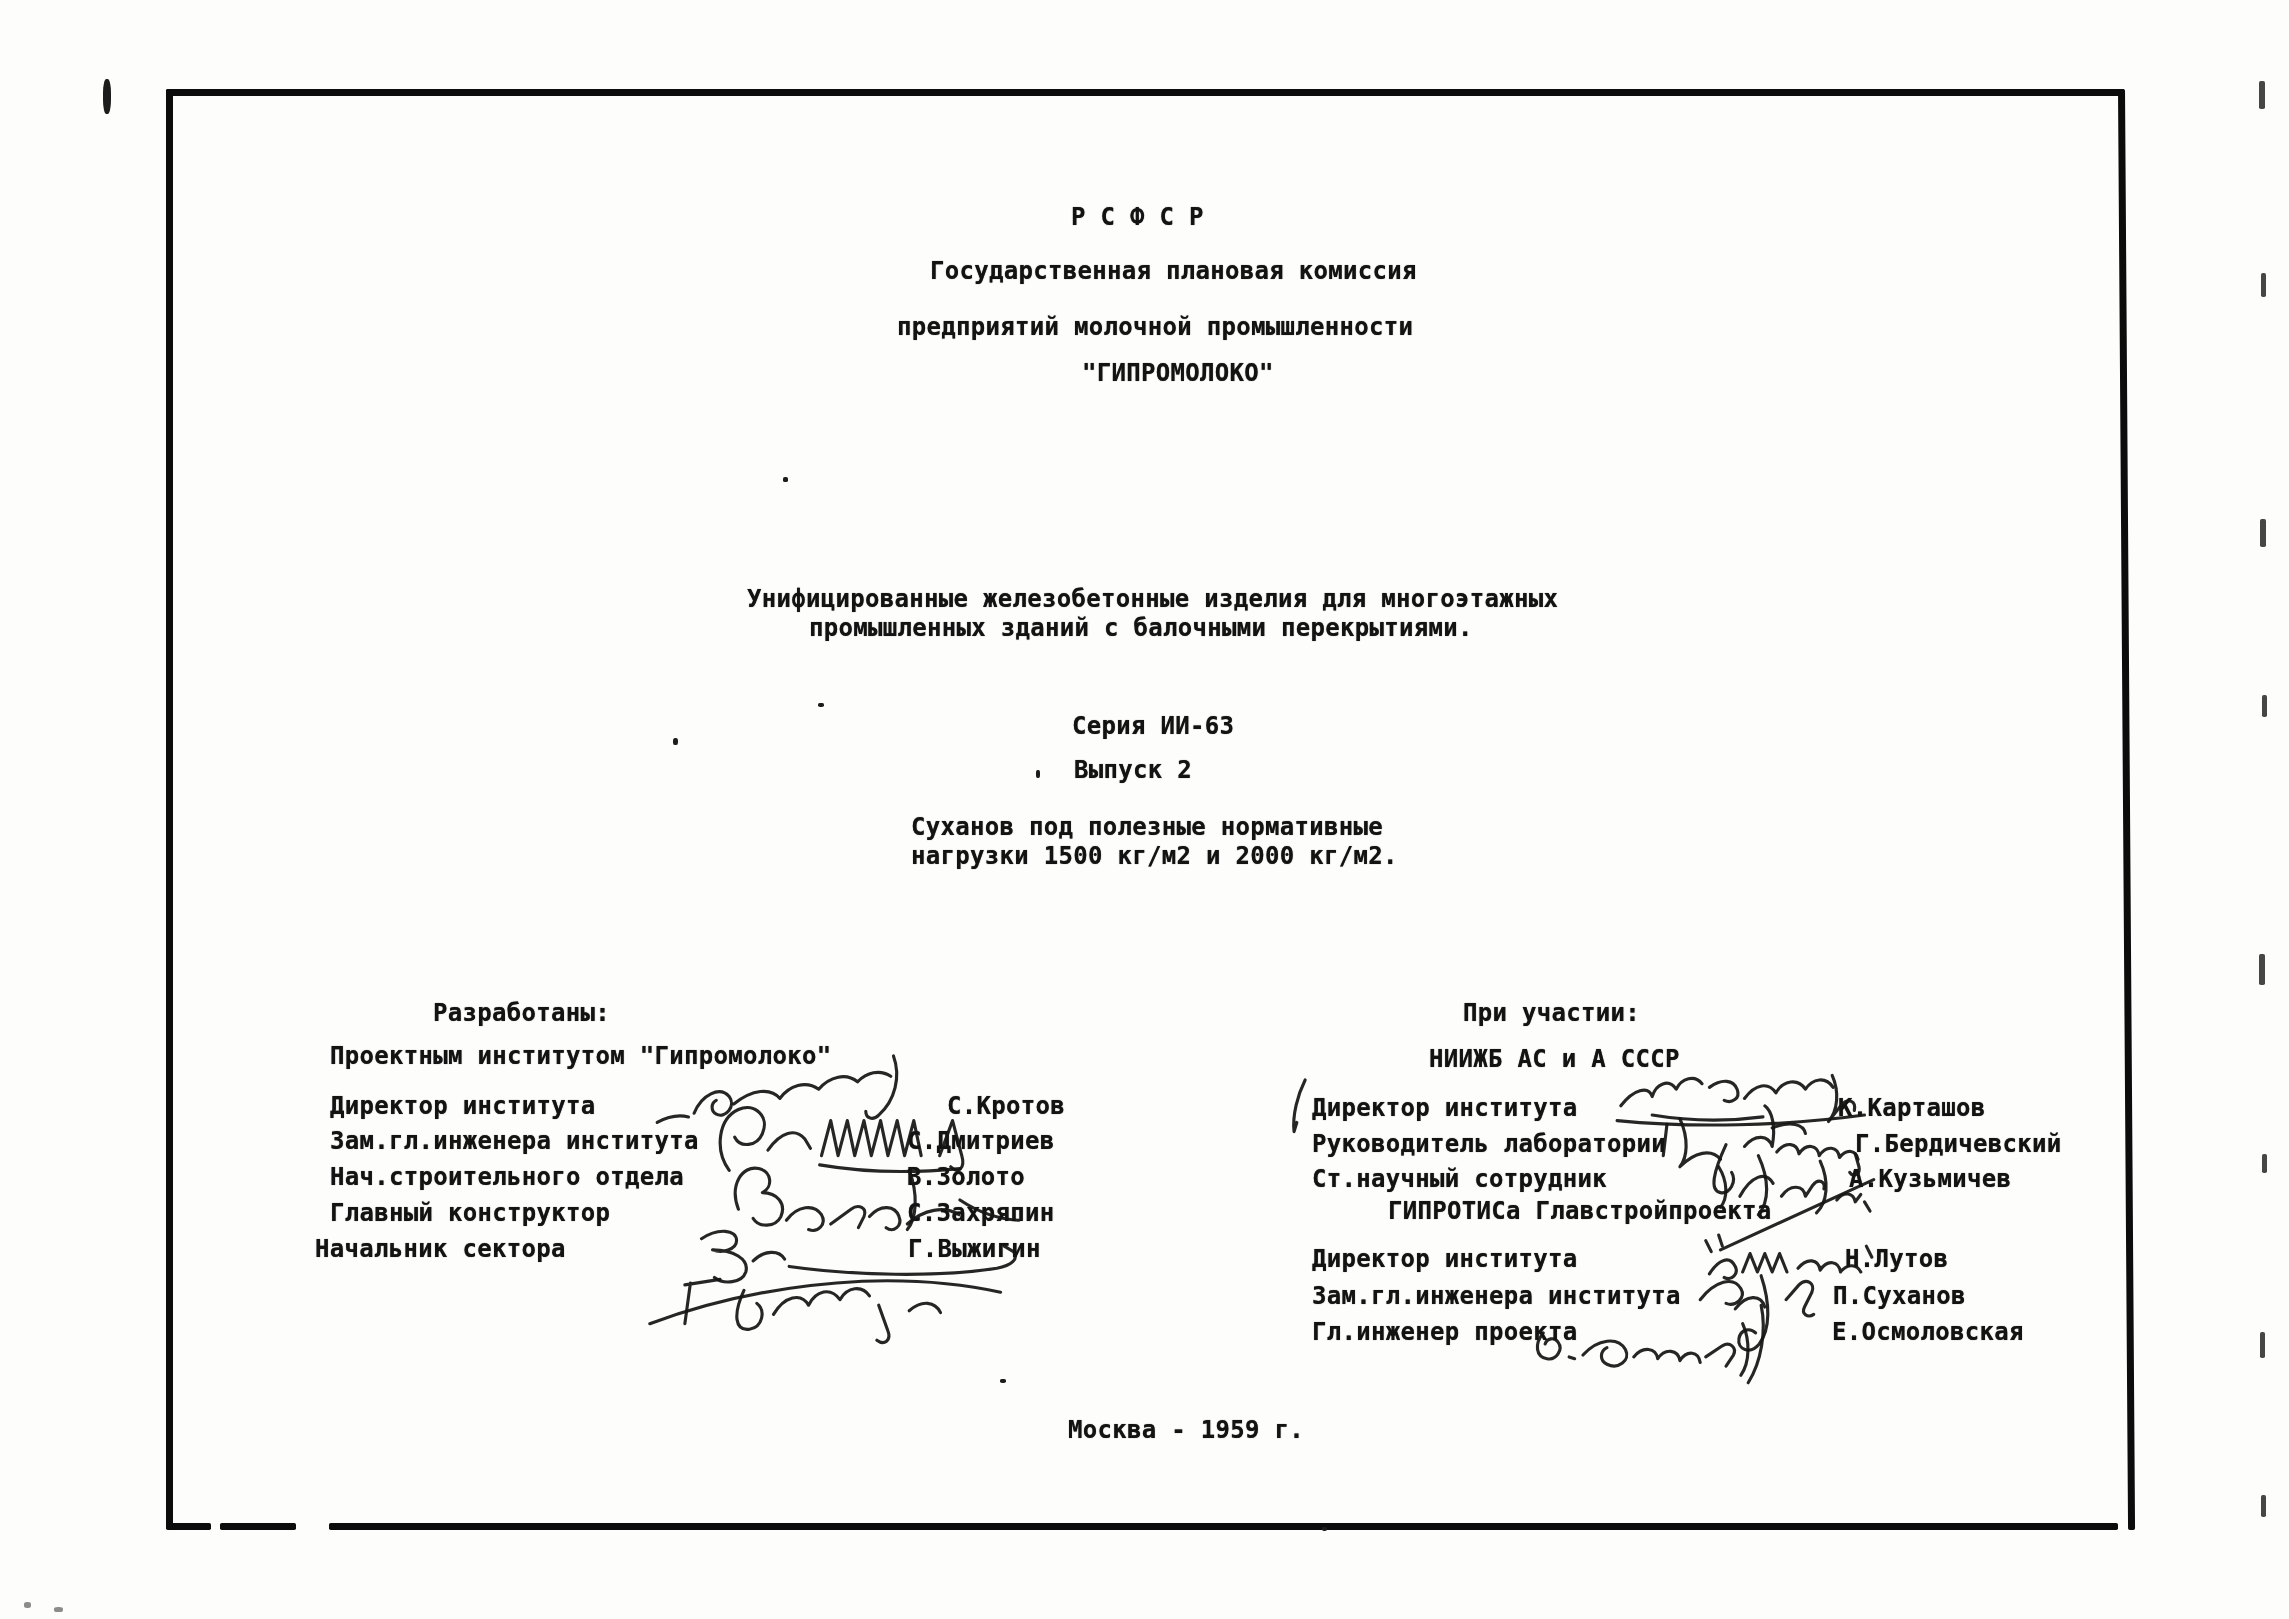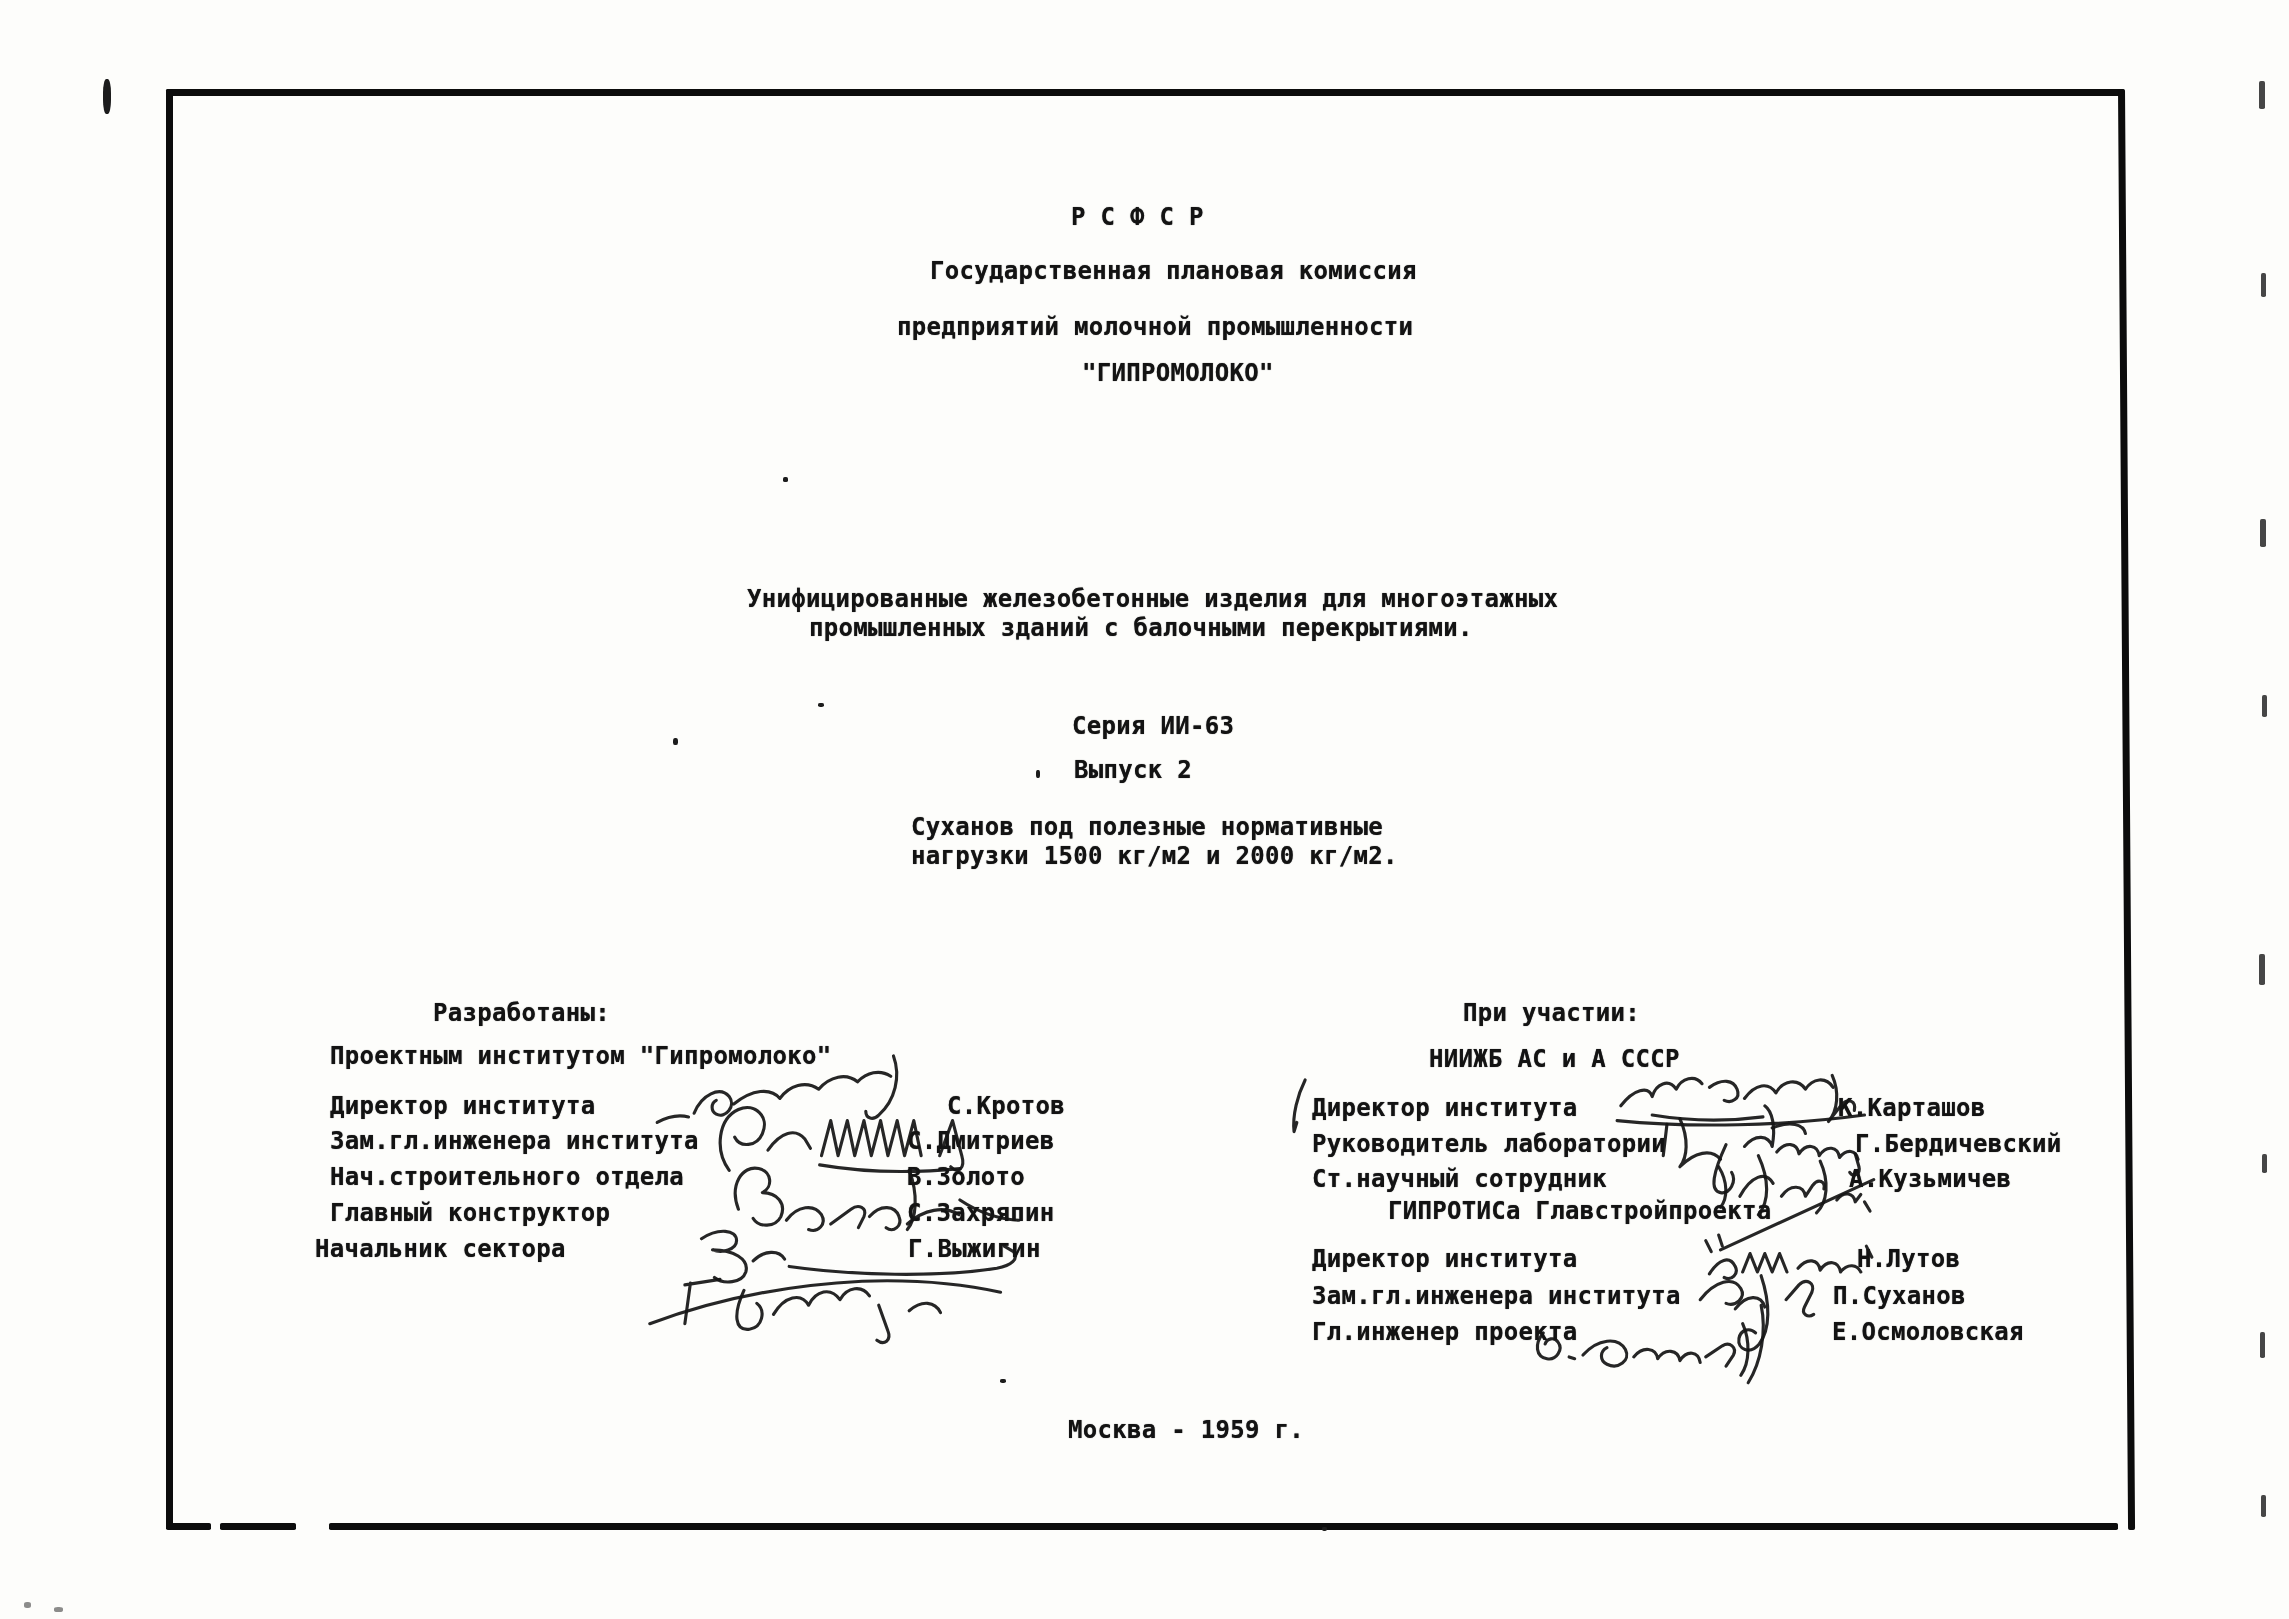--- a/index.html
+++ b/index.html
@@ -86,21 +86,21 @@
   </div>
   <div class="sig-row" style="left:1312px;top:1165px;">
     <span class="t" style="left:0;top:0;">Ст.научный сотрудник</span>
     <span class="t name" style="left:537px;">А.Кузьмичев</span>
   </div>
 
   <div class="t" style="left:1388px;top:1197px;">ГИПРОТИСа Главстройпроекта</div>
 
   <div class="sig-row" style="left:1312px;top:1245px;">
     <span class="t" style="left:0;top:0;">Директор института</span>
-    <span class="t name" style="left:545px;text-align:center;">Н.Лутов</span>
+    <span class="t name" style="left:533px;text-align:center;">Н.Лутов</span>
   </div>
   <div class="sig-row" style="left:1312px;top:1282px;">
     <span class="t" style="left:0;top:0;">Зам.гл.инженера института</span>
     <span class="t name" style="left:521px;">П.Суханов</span>
   </div>
   <div class="sig-row" style="left:1312px;top:1318px;">
     <span class="t" style="left:0;top:0;">Гл.инженер проекта</span>
     <span class="t name" style="left:520px;">Е.Осмоловская</span>
   </div>
 

